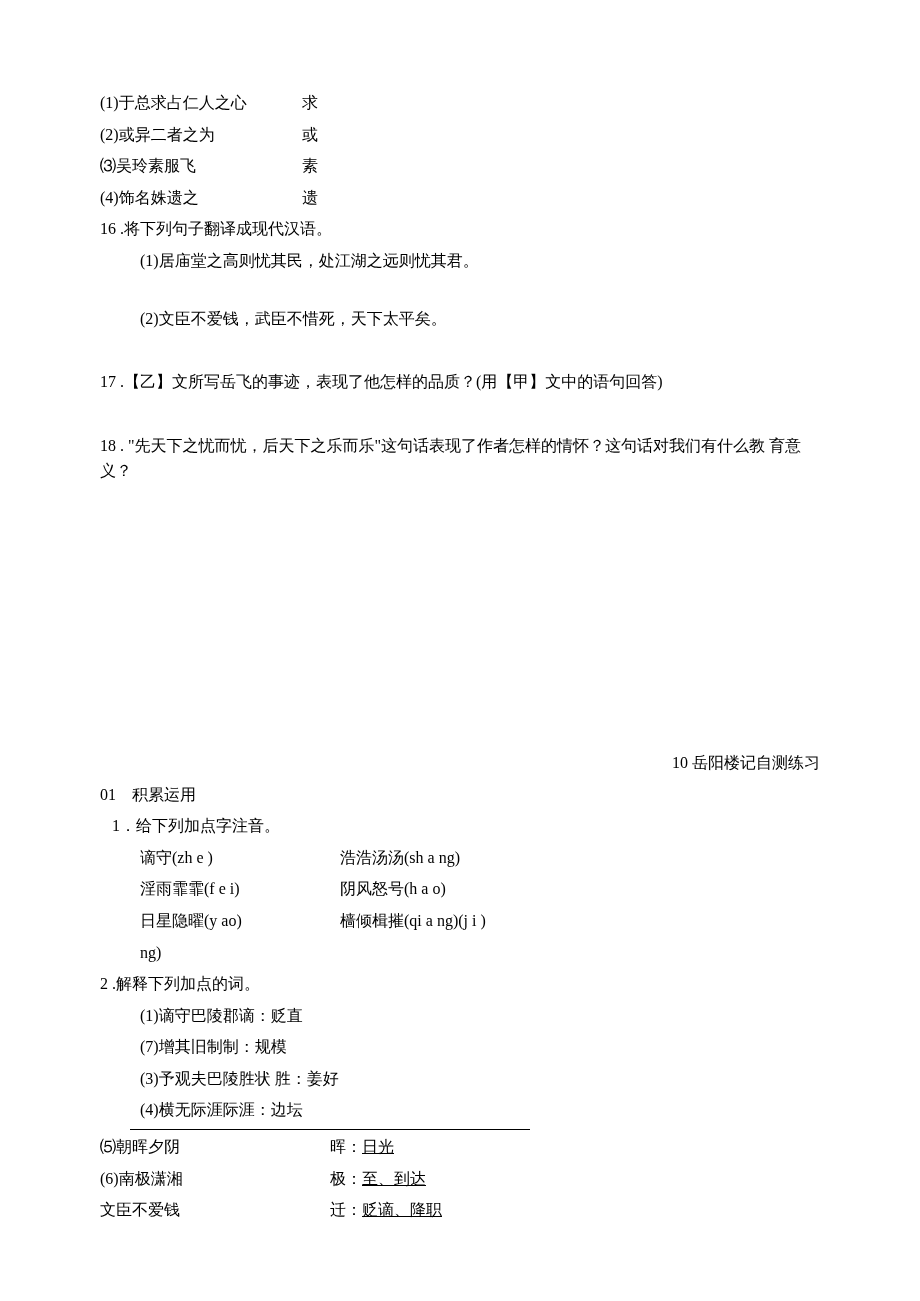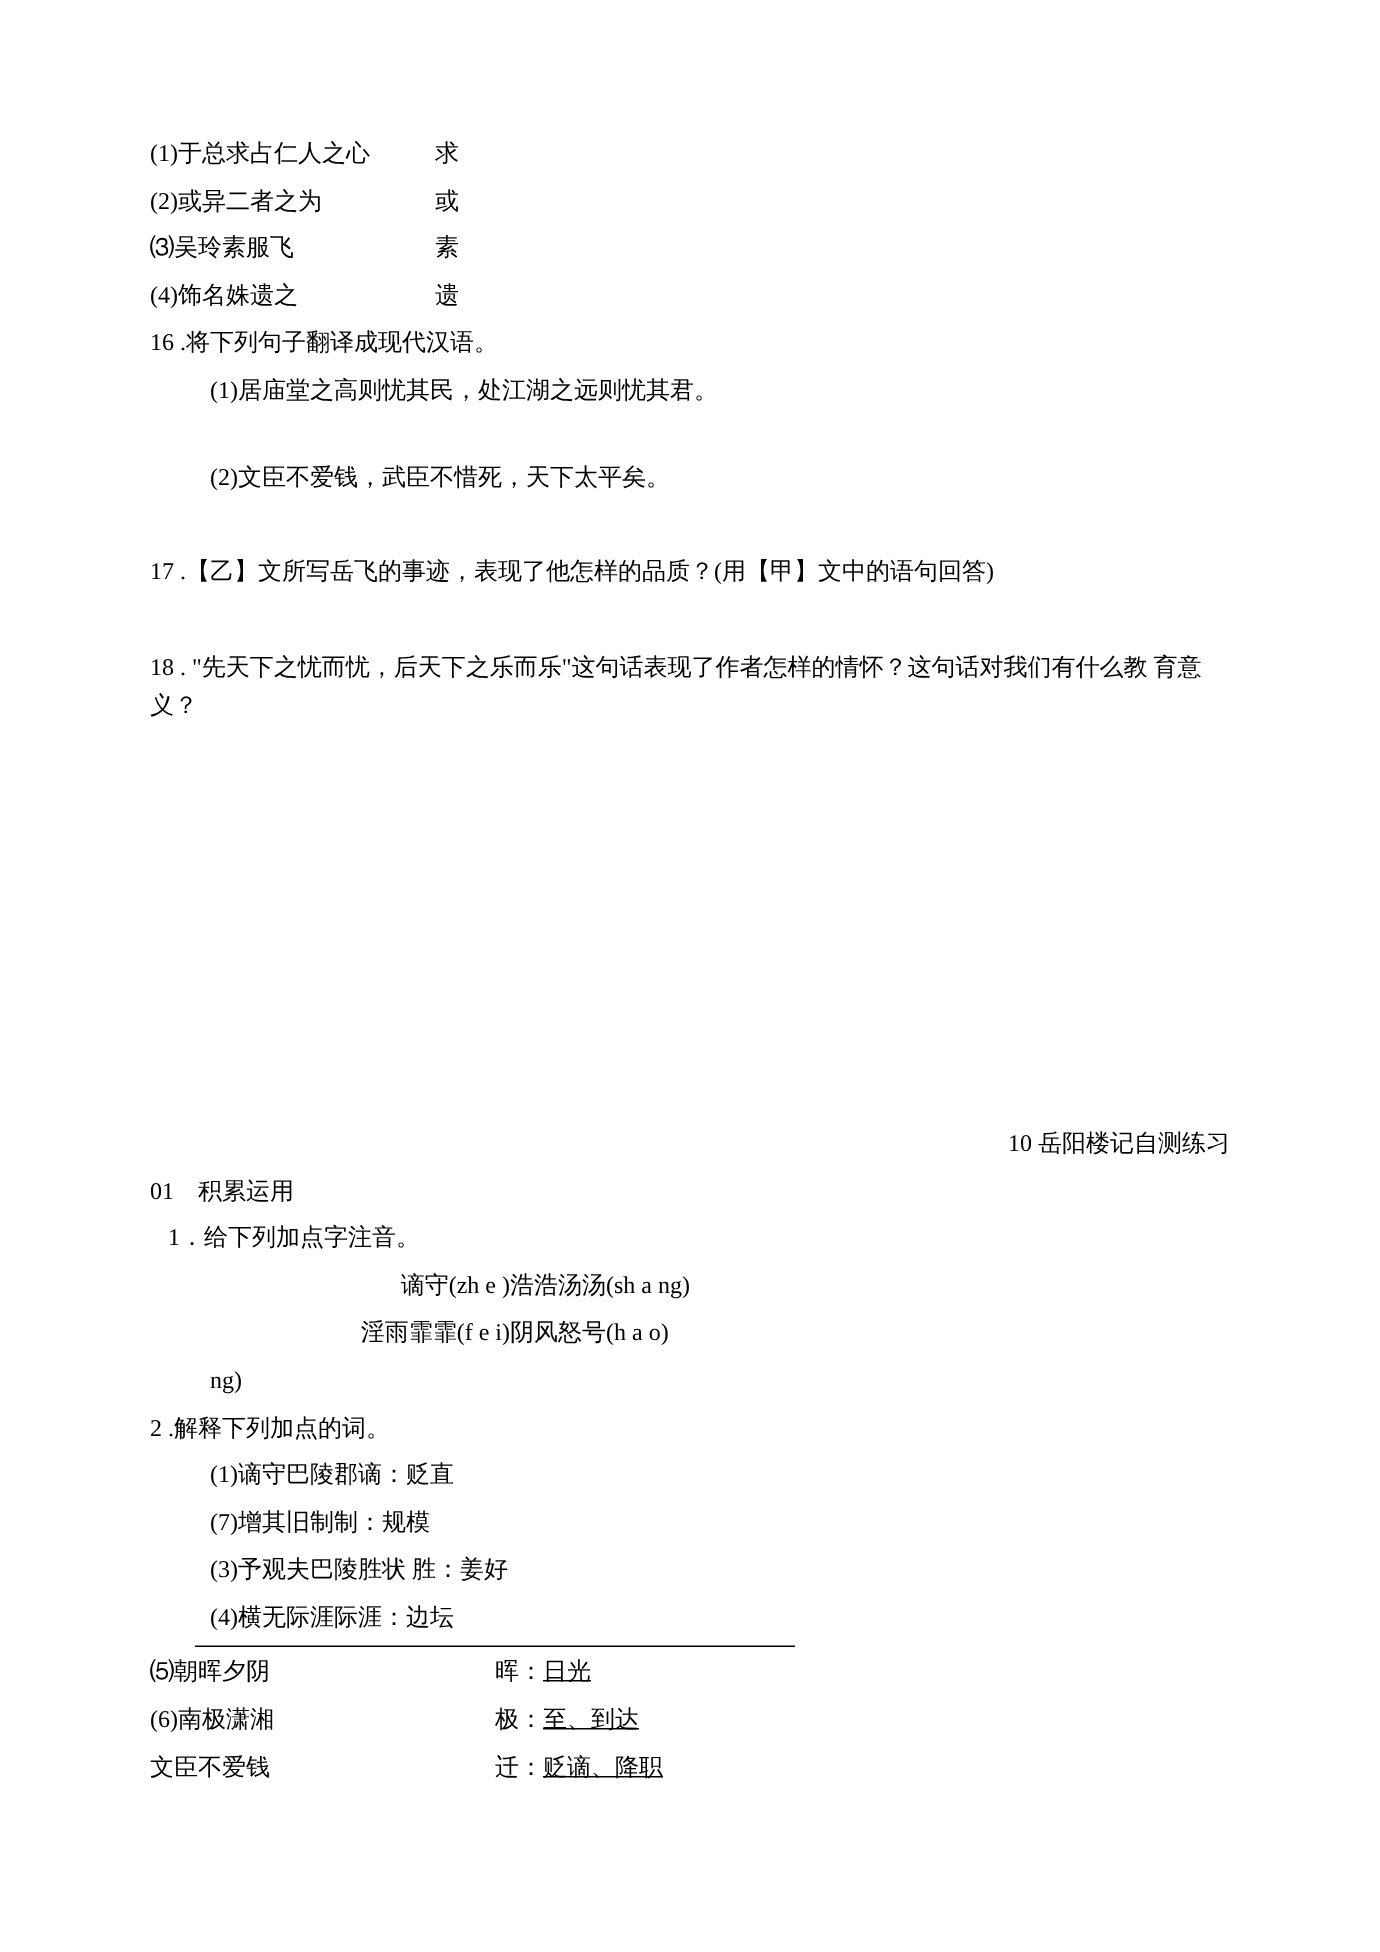--- a/index.html
+++ b/index.html
@@ -10,30 +10,31 @@
     font-size: 16px;
     color: #000;
     line-height: 1.6;
   }
   .page {
     padding: 90px 100px 60px 100px;
   }
   .row {
     display: flex;
     margin-bottom: 6px;
+    gap: 12px;
   }
   .col-l { min-width: 190px; }
   .col-r { }
   .num-line { margin-top: 6px; margin-bottom: 6px; }
   .sub { padding-left: 40px; margin-bottom: 6px; }
   .gap-sm { height: 26px; }
   .gap-lg { height: 260px; }
   .center { text-align: right; }
   .section-no { margin-top: 6px; }
-  .pinyin-row { display: flex; padding-left: 40px; margin-bottom: 6px; text-align: right; }
+  .pinyin-row { display: flex; padding-left: 40px; margin-bottom: 6px; }
   .pinyin-l { min-width: 200px; }
   .pinyin-r { }
   .def-row { padding-left: 40px; margin-bottom: 6px; }
   .hr { border-top: 1px solid #000; margin: 4px 0 4px 30px; width: 400px; }
   .tbl-row { display: flex; margin-bottom: 6px; padding-left: 0; }
   .tbl-l { min-width: 230px; }
   .tbl-r { }
   .u { text-decoration: underline; }
 </style>
 </head>
@@ -77,20 +78,24 @@
 
   <div class="pinyin-row">
     <span class="pinyin-l">谪守(zh e )</span>
     <span class="pinyin-r">浩浩汤汤(sh a ng)</span>
   </div>
   <div class="pinyin-row">
     <span class="pinyin-l">淫雨霏霏(f e i)</span>
     <span class="pinyin-r">阴风怒号(h a o)</span>
   </div>
   <div class="pinyin-row">
+    <span class="pinyin-l">日星隐曜(y ao)</span>
+    <span class="pinyin-r">樯倾楫摧(qi a ng)(j i )</span>
+  </div>
+  <div class="pinyin-row">
     <span class="pinyin-r">ng)</span>
   </div>
 
   <div class="num-line">2 .解释下列加点的词。</div>
   <div class="def-row">(1)谪守巴陵郡谪：贬直</div>
   <div class="def-row">(7)增其旧制制：规模</div>
   <div class="def-row">(3)予观夫巴陵胜状 胜：姜好</div>
   <div class="def-row">(4)横无际涯际涯：边坛</div>
 
   <div class="hr"></div>

